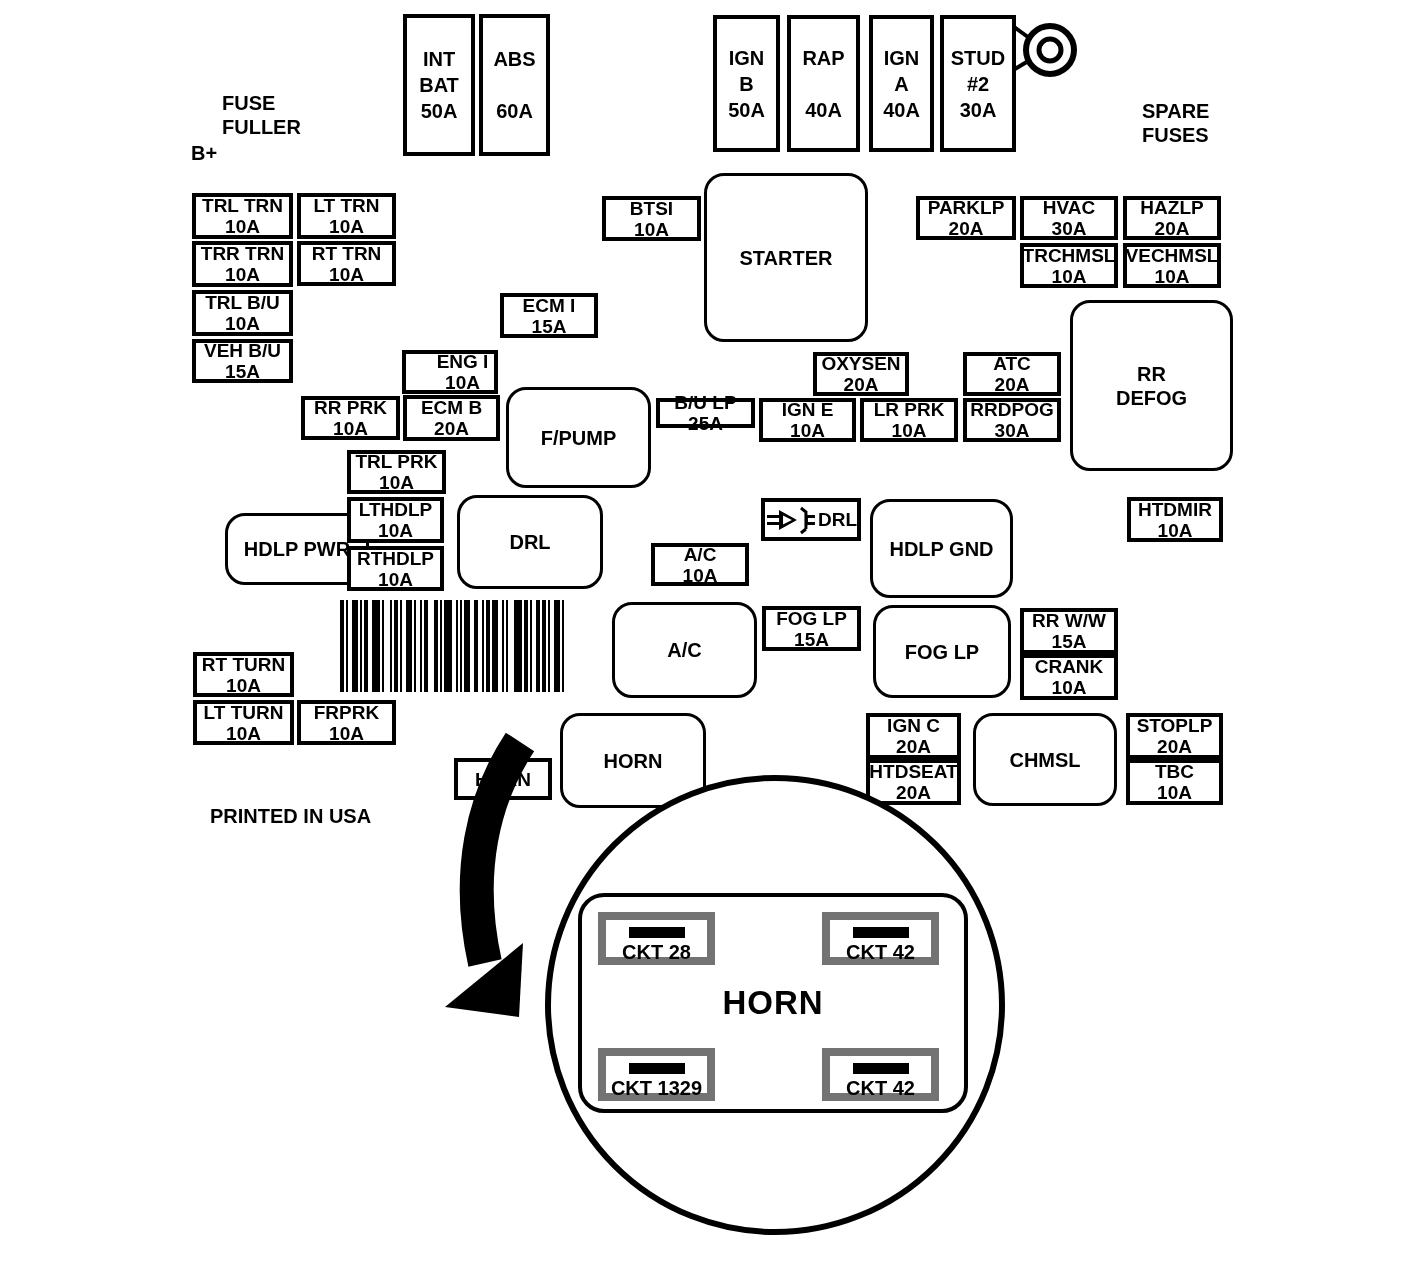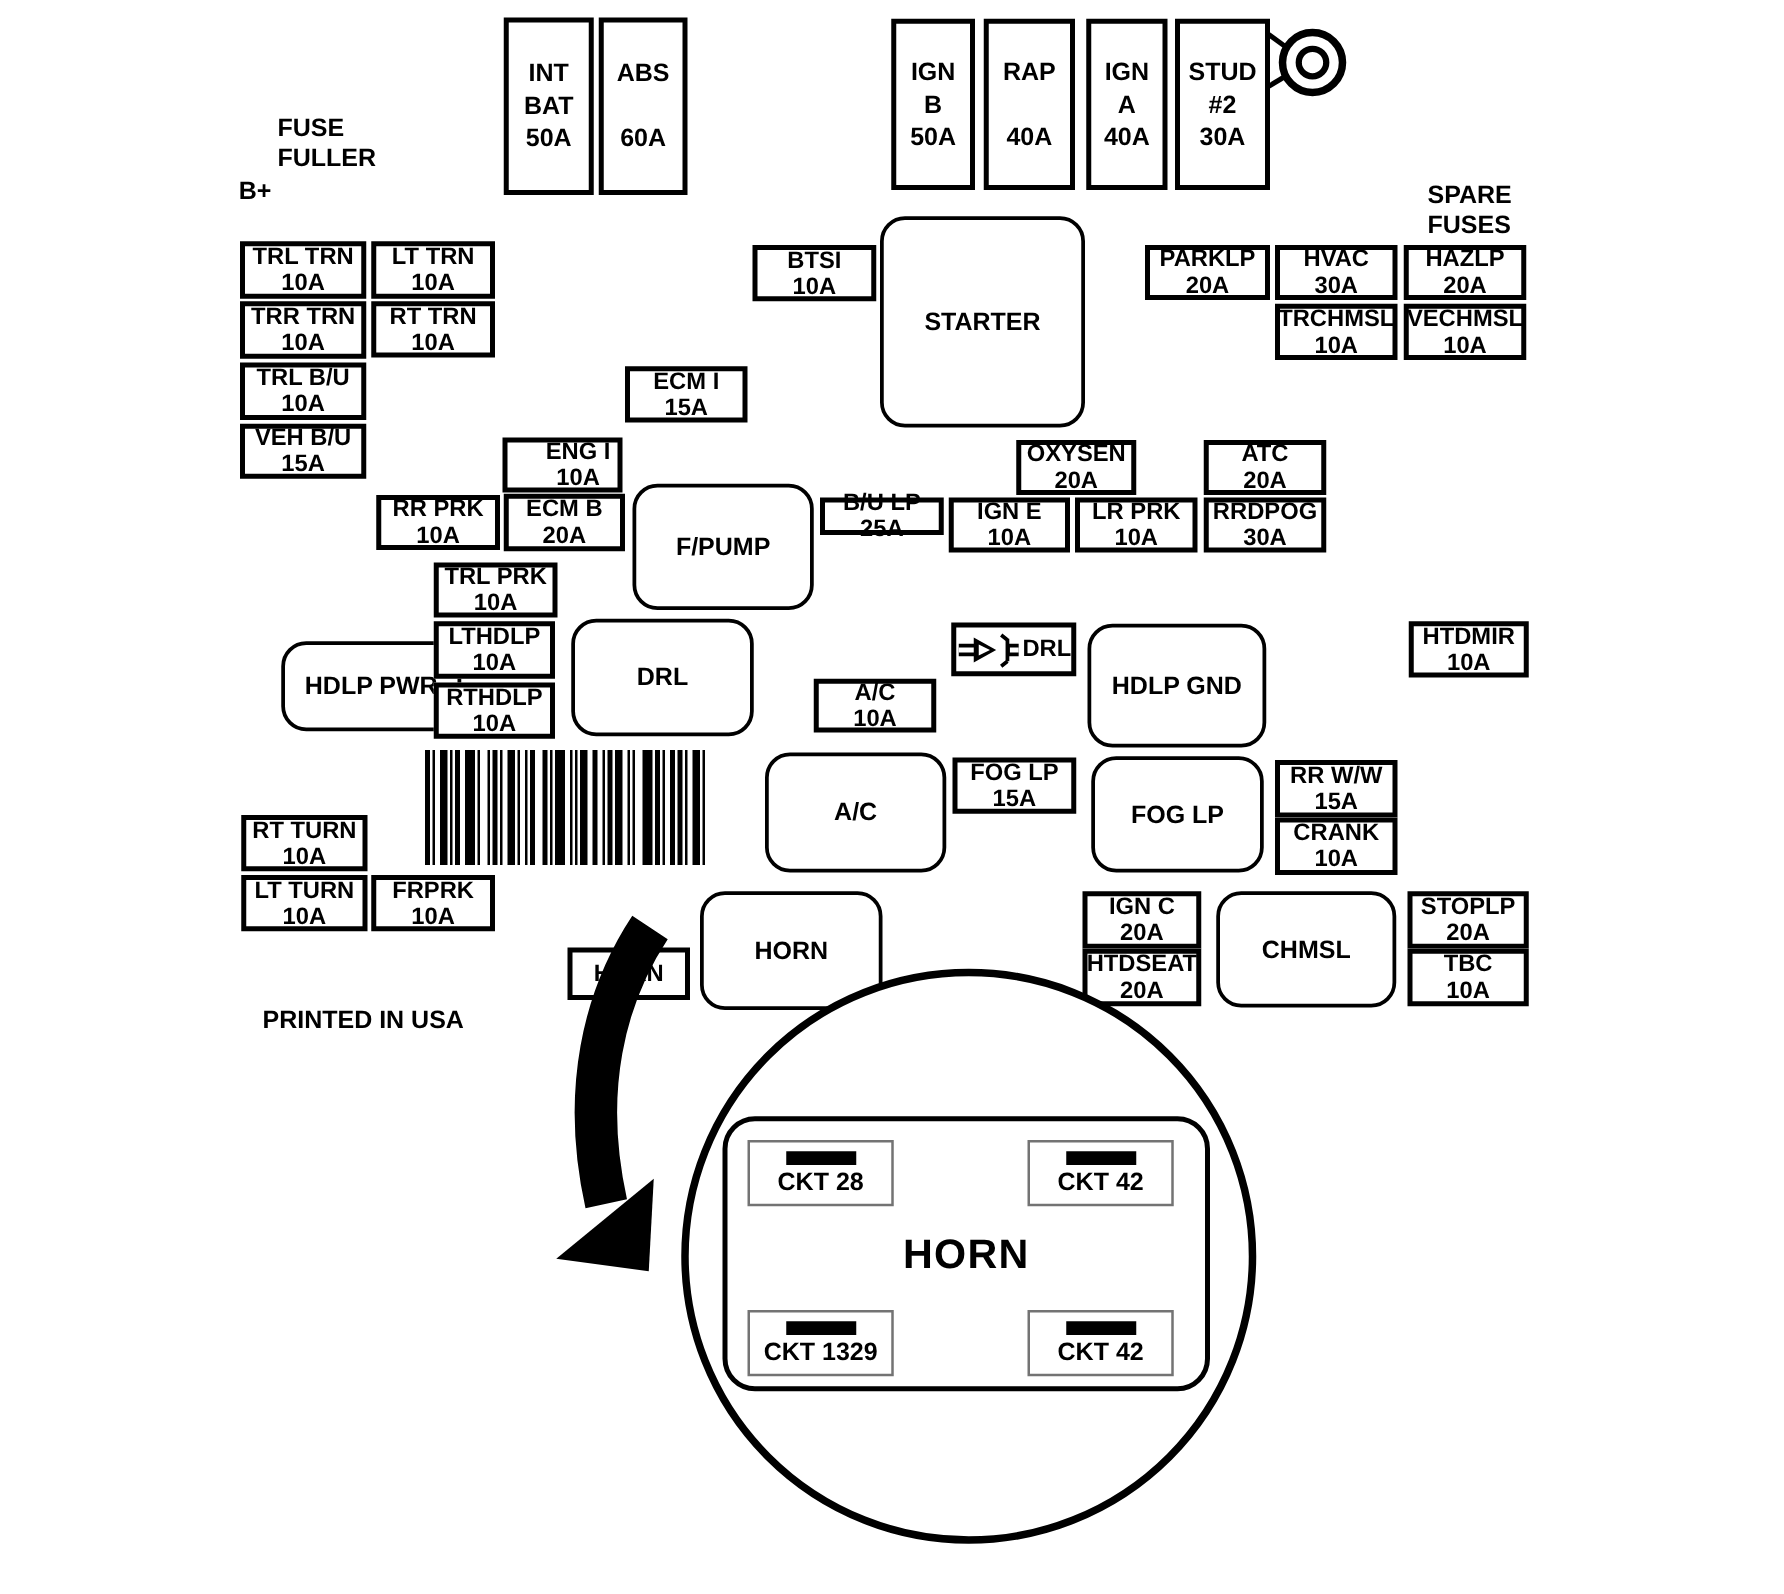--- a/index.html
+++ b/index.html
@@ -12,21 +12,21 @@
   .tall{border:4px solid #000;font-weight:bold;font-size:20px;}
   .tall .bl{line-height:26px;}
   .relay{border:3px solid #000;border-radius:20px;font-weight:bold;font-size:20px;}
   .relay .bl{line-height:24px;white-space:nowrap;}
   .diode-box{border:4px solid #000;font-weight:bold;font-size:19px;flex-direction:row;gap:1px;}
   .free{position:absolute;font-weight:bold;font-size:20px;}
   .free div{line-height:24px;white-space:pre;}
   .circle{position:absolute;border:6px solid #000;border-radius:50%;background:#fff;box-sizing:border-box;z-index:1;}
   .magrect{position:absolute;border:4px solid #000;border-radius:26px;background:#fff;box-sizing:border-box;z-index:2;}
   .magtitle{position:absolute;text-align:center;font-weight:bold;font-size:33px;letter-spacing:1px;z-index:3;}
-  .term{position:absolute;border:2px solid #737373;background:#fff;box-sizing:border-box;z-index:4;}
+  .term{position:absolute;border:8px solid #737373;background:#fff;box-sizing:border-box;z-index:4;}
   .term .bar{position:absolute;left:50%;transform:translateX(-50%);top:7px;width:56px;height:11px;background:#000;}
   .term .tlabel{position:absolute;left:0;right:0;top:21px;text-align:center;font-weight:bold;font-size:20px;}
   .arrow{position:absolute;z-index:5;}
   .ring{position:absolute;}
   #barcode{position:absolute;}
 </style>
 </head>
 <body>
 
 <div class="stage" id="stage">
@@ -97,21 +97,21 @@
     <polygon points="30,279 108,215 104,289" fill="#000"></polygon>
   </svg>
 
 <div class="free" style="left: 222px; top: 91px;">
       <div>FUSE</div>
       <div>FULLER</div>
     </div>
     <div class="free" style="left: 191px; top: 141px;">
       <div>B+</div>
     </div>
-    <div class="free" style="left: 1142px; top: 99px; margin-top: 45px;">
+    <div class="free" style="left: 1142px; top: 99px;">
       <div>SPARE</div>
       <div>FUSES</div>
     </div>
     <div class="free" style="left: 210px; top: 804px;">
       <div>PRINTED IN USA</div>
     </div>
     <div class="box tall" style="left: 403px; top: 14px; width: 72px; height: 142px;">
       <div class="bl">INT</div>
       <div class="bl">BAT</div>
       <div class="bl">50A</div>
@@ -189,20 +189,24 @@
       <div class="bl">10A</div>
     </div>
     <div class="box fuse" style="left: 1123px; top: 243px; width: 98px; height: 45px;">
       <div class="bl">VECHMSL</div>
       <div class="bl">10A</div>
     </div>
     <div class="box fuse" style="left: 500px; top: 293px; width: 98px; height: 45px;">
       <div class="bl">ECM I</div>
       <div class="bl">15A</div>
     </div>
+    <div class="box relay" style="left: 1070px; top: 300px; width: 163px; height: 171px;">
+      <div class="bl">RR</div>
+      <div class="bl">DEFOG</div>
+    </div>
     <div class="box fuse" style="left: 402px; top: 350px; width: 96px; height: 44px; padding-left: 25px;">
       <div class="bl">ENG I</div>
       <div class="bl">10A</div>
     </div>
     <div class="box fuse" style="left: 813px; top: 352px; width: 96px; height: 44px;">
       <div class="bl">OXYSEN</div>
       <div class="bl">20A</div>
     </div>
     <div class="box fuse" style="left: 963px; top: 352px; width: 98px; height: 44px;">
       <div class="bl">ATC</div>

